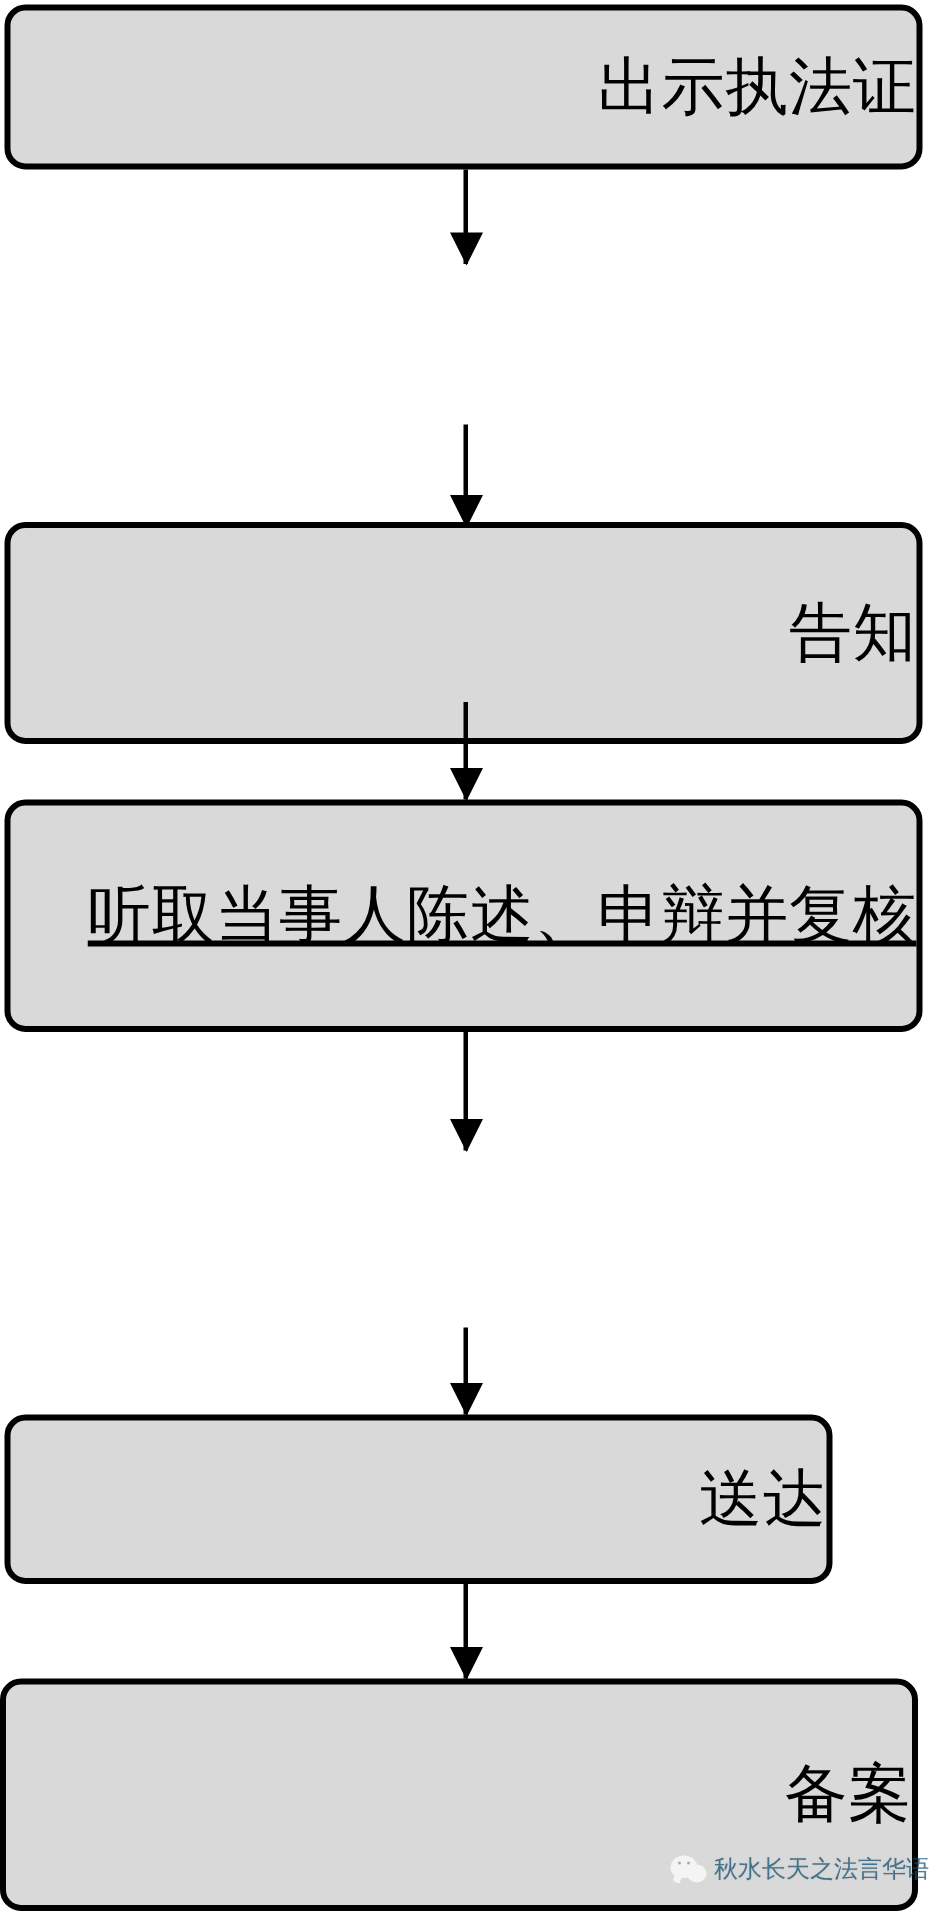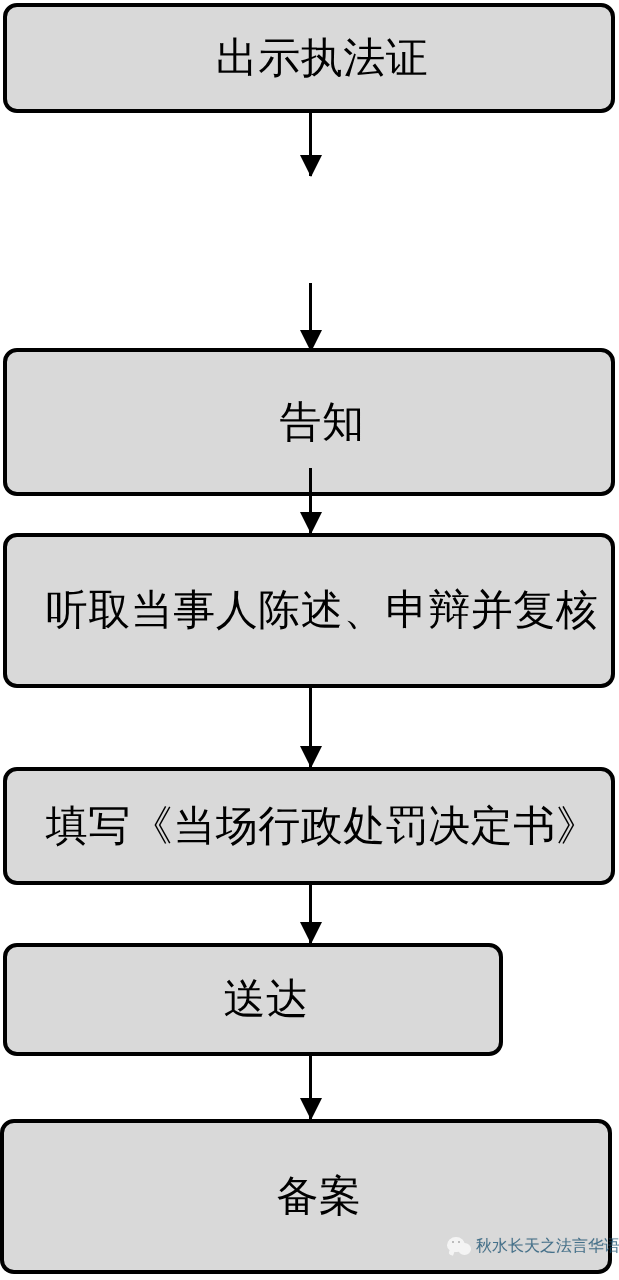--- a/index.html
+++ b/index.html
@@ -18,40 +18,40 @@
     overflow: hidden;
   }
   .node {
     position: absolute;
     box-sizing: border-box;
     background: #d9d9d9;
     border: 4px solid #000000;
     border-radius: 14px;
     display: flex;
     align-items: center;
-    justify-content: center;
+    justify-content: flex-end;
     text-align: center;
     color: #000000;
     font-family: "DejaVu Serif", "Liberation Serif", serif;
     line-height: 1.1;
     letter-spacing: 0.5px;
     user-select: none;
     padding-left: 26px;
   }
   .node .label {
     display: block;
     white-space: nowrap;
   }
   
   #node-0 { left: 3px;   top: 3px;    width: 612px; height: 110px; }
   #node-1 { left: 139px; top: 176px;  width: 342px; height: 107px; }
   #node-2 { left: 3px;   top: 348px;  width: 612px; height: 148px; }
-  #node-3 { left: 3px;   top: 533px;  width: 612px; height: 155px; }
+  #node-3 { left: 3px;   top: 533px;  width: 612px; height: 155px; text-decoration: underline; }
   #node-4 { left: 3px;   top: 767px;  width: 612px; height: 118px; }
-  #node-5 { left: 3px;   top: 943px;  width: 500px; height: 113px; }
+  #node-5 { left: 3px;   top: 943px;  width: 552px; height: 113px; }
   #node-6 { left: 0;   top: 1119px; width: 612px; height: 155px; }
 
   #node-0 .label { font-size: 42px; }
   #node-1 .label { font-size: 42px; }
   #node-2 .label { font-size: 42px; }
   #node-3 .label { font-size: 42px; }
   #node-4 .label { font-size: 42px; }
   #node-5 .label { font-size: 42px; }
   #node-6 .label { font-size: 42px; }
 
@@ -166,23 +166,20 @@
     <span class="head"></span>
   </div>
 
   <div class="node" id="node-3">
     <span class="label">听取当事人陈述、申辩并复核</span>
   </div>
   <div class="connector" id="conn-3">
     <span class="head"></span>
   </div>
 
-  <div class="node" id="node-4">
-    <span class="label">填写《当场行政处罚决定书》</span>
-  </div>
   <div class="connector" id="conn-4">
     <span class="head"></span>
   </div>
 
   <div class="node" id="node-5">
     <span class="label">送达</span>
   </div>
   <div class="connector" id="conn-5">
     <span class="head"></span>
   </div>

